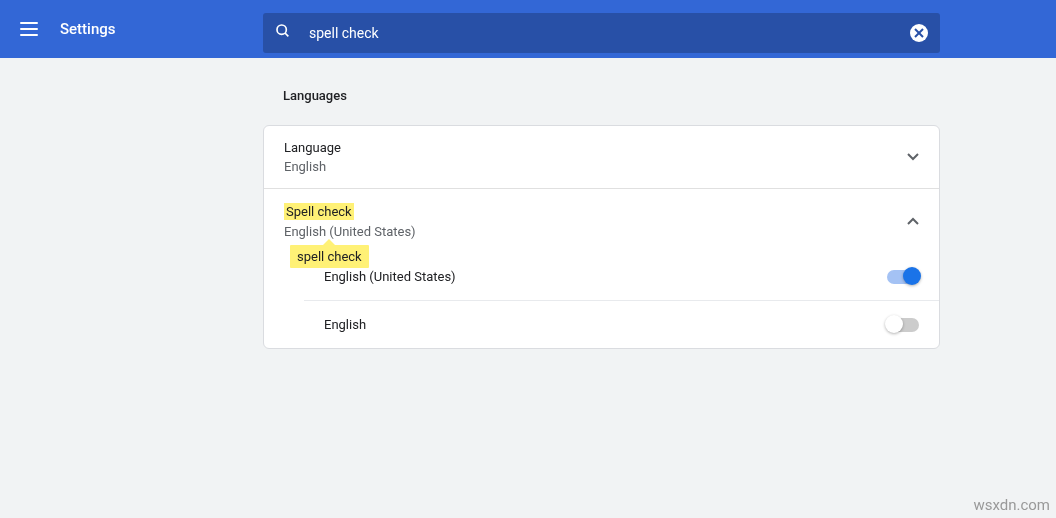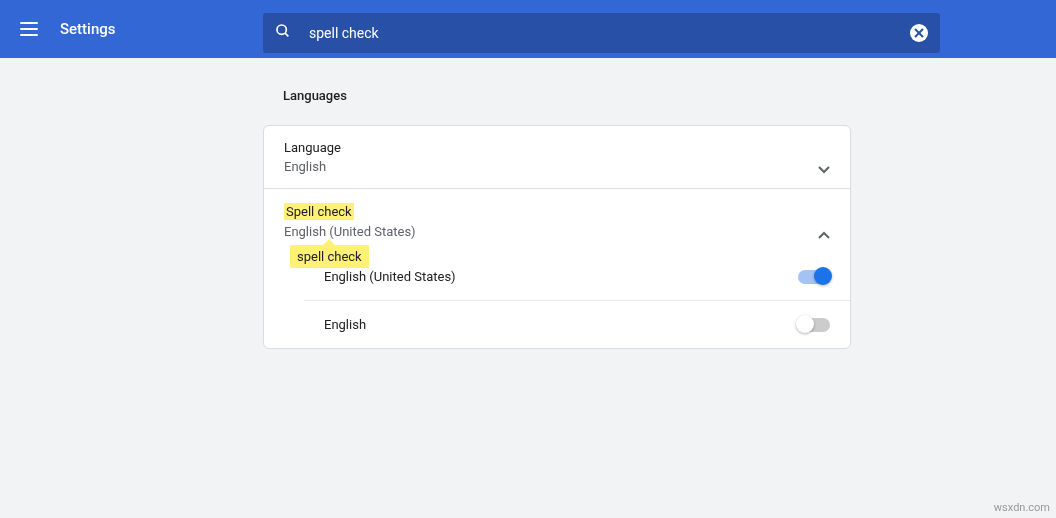--- a/index.html
+++ b/index.html
@@ -12,26 +12,26 @@
     .title { color: #fff; font-size: 15px; font-weight: 500; }
     
     
     .search-container { position: absolute; top: 13px; left: 263px; background: #2850a7; height: 40px; width: 677px; border-radius: 3px; display: flex; align-items: center; padding: 0 12px; }
     .search-icon { color: #fff; font-size: 16px; margin-right: 18px; }
     .search-input { flex: 1; background: transparent; border: none; outline: none; color: #fff; font-size: 14px; }
     .search-input::placeholder { color: rgba(255,255,255,0.8); }
     .clear-icon { width: 18px; height: 18px; border-radius: 50%; background: #fff; color: #2850a7; display: flex; align-items: center; justify-content: center; font-size: 13px; font-weight: bold; cursor: pointer; }
     
     
-    .content { margin-left: 263px; padding-top: 30px; width: 588px; }
+    .content { margin-left: 263px; padding-top: 30px; width: 677px; }
     .section-title { color: #202124; font-size: 13px; font-weight: 500; margin-bottom: 22px; padding-left: 20px; }
     
     .card { background: #fff; border: 1px solid #dadce0; border-radius: 6px; overflow: visible; position: relative; }
     
-    .row { padding: 14px 20px; display: flex; align-items: flex-end; justify-content: space-between; position: relative; }
+    .row { padding: 14px 20px; display: flex; align-items: center; justify-content: space-between; position: relative; }
     .row-border-b { border-bottom: 1px solid #e0e0e0; }
     
     .row-text { display: flex; flex-direction: column; gap: 4px; }
     .row-label { font-size: 13px; color: #202124; }
     .row-sub { font-size: 13px; color: #5f6368; }
     
     .highlight { background: #fff176; display: inline-block; padding: 1px 2px; }
     
     .chevron { color: #5f6368; }
     .chevron svg, .arrow-right svg { display: block; }
@@ -49,21 +49,21 @@
     .toggle.on { background: #a4c2f4; }
     .toggle.on::after { content: ""; position: absolute; right: -2px; top: -3px; width: 18px; height: 18px; border-radius: 50%; background: #1a73e8; box-shadow: 0 1px 3px rgba(0,0,0,0.3); }
     .toggle.off { background: #ccc; }
     .toggle.off::after { content: ""; position: absolute; left: -2px; top: -3px; width: 18px; height: 18px; border-radius: 50%; background: #fff; box-shadow: 0 1px 3px rgba(0,0,0,0.3); }
     
     
     .tooltip-wrap { position: absolute; top: -8px; left: -14px; }
     .tooltip { background: #fff176; padding: 4px 7px; font-size: 13px; color: #202124; border-radius: 1px; position: relative; }
     .tooltip::before { content: ""; position: absolute; top: -6px; left: 50%; transform: translateX(-50%); border-left: 6px solid transparent; border-right: 6px solid transparent; border-bottom: 6px solid #fff176; }
     
-    .watermark { position: absolute; bottom: 4px; right: 6px; font-size: 11px; color: #999; }
+    .watermark { position: absolute; bottom: 4px; right: 6px; font-size: 15px; color: #999; }
   </style>
 </head>
 <body>
 
 <div class="header">
   <div class="menu-icon">
     <span></span>
       <span></span>
       <span></span>
   </div>

